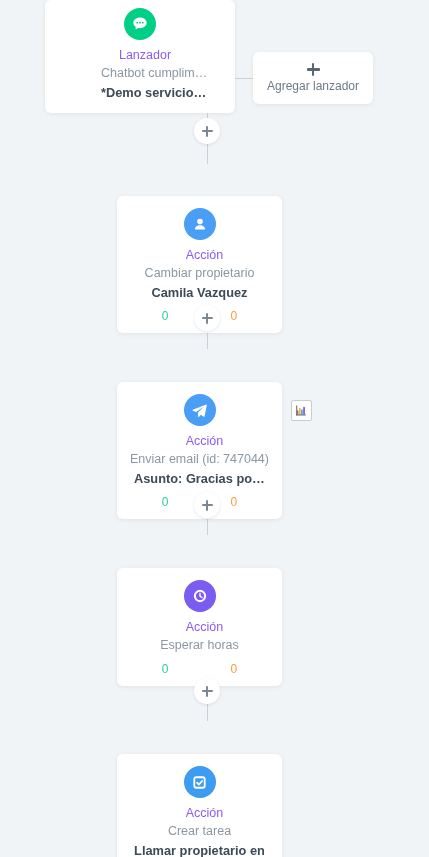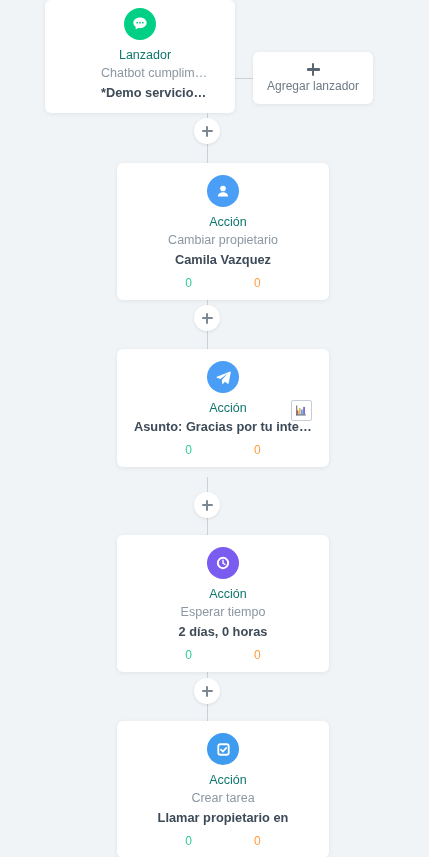--- a/index.html
+++ b/index.html
@@ -84,21 +84,21 @@
     border-radius: 50%;
     margin: 0 auto;
     display: flex;
     align-items: center;
     justify-content: center;
   }
   .card-icon svg { display: block; }
 
   .card-kind {
     font-size: 12.5px;
-    color: #0f766e;
+    color: #8b5cf6;
     margin-top: 7px;
     line-height: 16px;
     padding-left: 10px;
   }
   .card-sub {
     font-size: 12.5px;
     color: #8b97a2;
     margin-top: 2px;
     line-height: 17px;
     white-space: nowrap;
@@ -169,22 +169,23 @@
     width: 2.6px; height: 13px; background: #5a6672; border-radius: 1px;
   }
   #add-trigger .add-label {
     font-size: 12px;
     color: #6e7a87;
   }
 
   
   .step-card {
     left: 117px;
-    width: 212px;
+    width: 165px;
     padding: 12px 0 10px;
+    margin-top: 33px;
   }
 
   
   #email-stats-badge {
     position: absolute;
     left: 291px;
     top: 400px;
     width: 19px;
     height: 19px;
     background: #ffffff;
@@ -272,20 +273,21 @@
     </div>
   </div>
 
   <div class="card step-card" style="top:349px;">
     <div class="card-icon" style="background:#4a9ef5;">
       <svg width="19" height="19" viewBox="0 0 24 24" aria-hidden="true">
         <path fill="#ffffff" d="M20.5 4.4 3.6 11.2c-.6.2-.6 1 0 1.2l4.3 1.5 9.3-6.7-7.2 7.7.3 4.6c.1.6.8.8 1.2.3l2.2-2.5 3.6 2.6c.5.3 1.1.1 1.2-.5l2.7-14c.1-.6-.4-1.1-.7-1z"></path>
       </svg>
     </div>
     <div class="card-kind">Acción</div>
+    <div class="card-sub">Enviar email (id: 747044)</div>
     <div class="card-title">Asunto: Gracias por tu intere…</div>
     <div class="counters">
       <span class="count-ok">0</span>
       <span class="count-warn">0</span>
     </div>
   </div>
 
   <div id="email-stats-badge">
     <svg width="13" height="13" viewBox="0 0 14 14" aria-hidden="true">
       <rect x="2" y="7" width="1.7" height="4" fill="#e2574c"></rect>
@@ -298,22 +300,21 @@
   </div>
 
   <div class="card step-card" style="top:535px;">
     <div class="card-icon" style="background:#7b5cf0;">
       <svg width="20" height="20" viewBox="0 0 24 24" aria-hidden="true">
         <circle cx="12" cy="12" r="6.2" fill="none" stroke="#ffffff" stroke-width="2.4"></circle>
         <path d="M12 8.6v3.6l2.4 1.6" fill="none" stroke="#ffffff" stroke-width="1.7" stroke-linecap="round"></path>
       </svg>
     </div>
     <div class="card-kind">Acción</div>
-    <div class="card-sub">Esperar tiempo</div>
-    <div class="card-title">2 días, 0 horas</div>
+    <div class="card-sub">Esperar horas</div>
     <div class="counters">
       <span class="count-ok">0</span>
       <span class="count-warn">0</span>
     </div>
   </div>
 
   <div class="card step-card" style="top:721px;">
     <div class="card-icon" style="background:#3d9bf0;">
       <svg width="19" height="19" viewBox="0 0 24 24" aria-hidden="true">
         <rect x="5.4" y="5.4" width="13.2" height="13.2" rx="2.6" fill="none" stroke="#ffffff" stroke-width="2.3"></rect>

